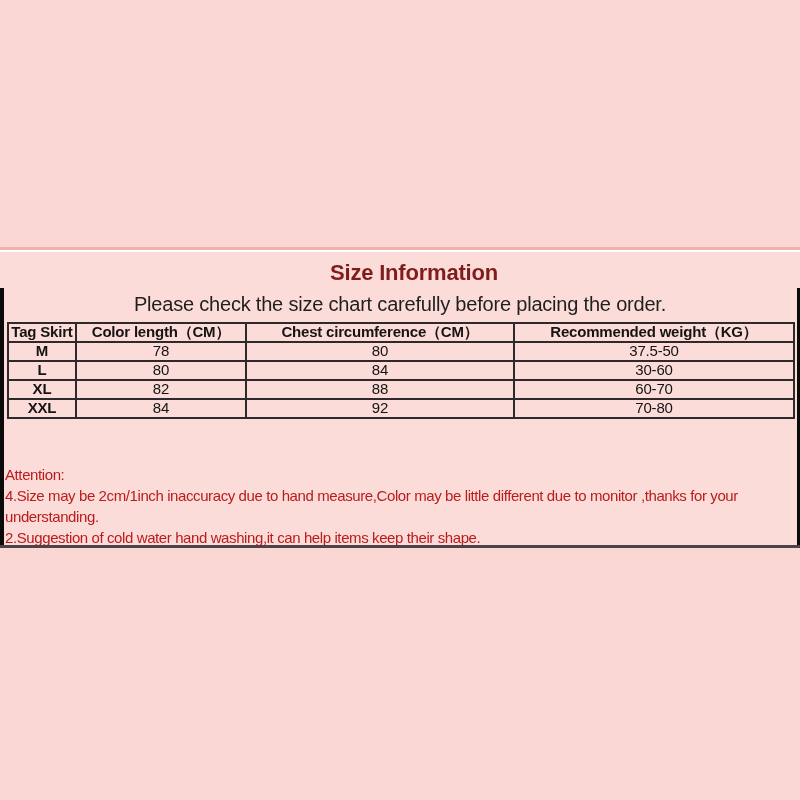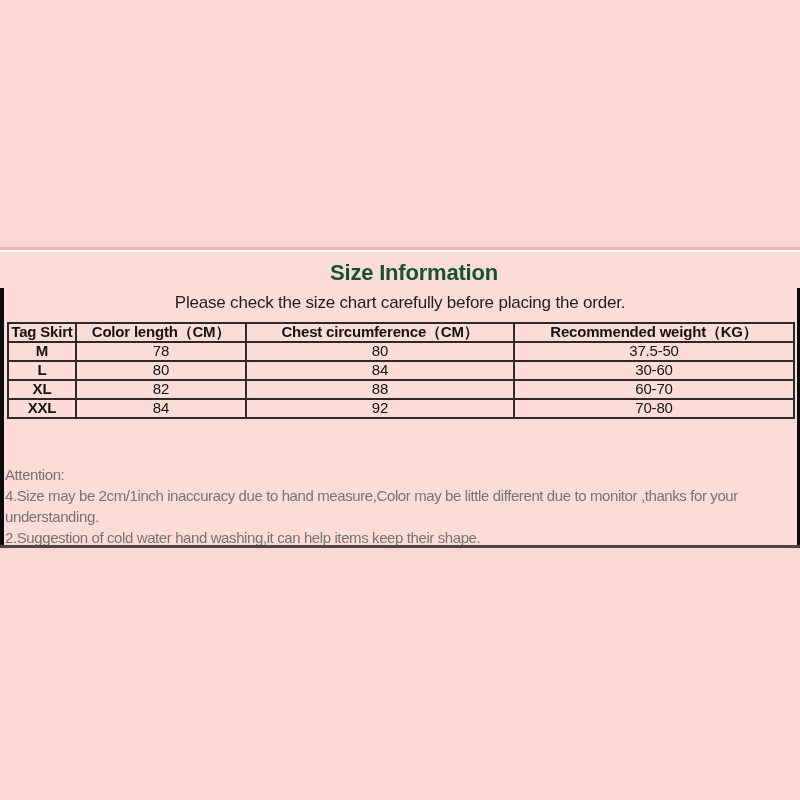--- a/index.html
+++ b/index.html
@@ -45,30 +45,30 @@
     width: 100%; height: 2px;
     background: #ffffff;
   }
   .title {
     position: absolute;
     left: 0; top: 13px;
     width: 100%;
     text-align: center;
     font-size: 22px;
     font-weight: bold;
-    color: #14532d;
+    color: #7f1d1d;
     letter-spacing: -0.2px;
     padding-left: 28px;
   }
   .subtitle {
     position: absolute;
     left: 0; top: 46px;
     width: 100%;
     text-align: center;
-    font-size: 17px;
+    font-size: 20px;
     color: #1f1f1f;
     letter-spacing: -0.2px;
   }
   table.size-table {
     position: absolute;
     left: 7px; top: 75px;
     width: 786px;
     border-collapse: collapse;
     table-layout: fixed;
   }
@@ -91,21 +91,21 @@
   .col-skirt { width: 170px; }
   .col-chest { width: 268px; }
   .col-weight { width: 280px; }
   .attention {
     position: absolute;
     left: 5px; top: 217px;
     width: 790px;
     font-size: 15px;
     line-height: 21px;
     letter-spacing: -0.4px;
-    color: #737373;
+    color: #b91c1c;
   }
   .edge-bar {
     position: absolute;
     top: 41px;
     width: 4px;
     height: 257px;
     background: var(--side_bar);
   }
   .edge-bar.left { left: 0; }
   .edge-bar.right { right: 0; width: 3px; }

